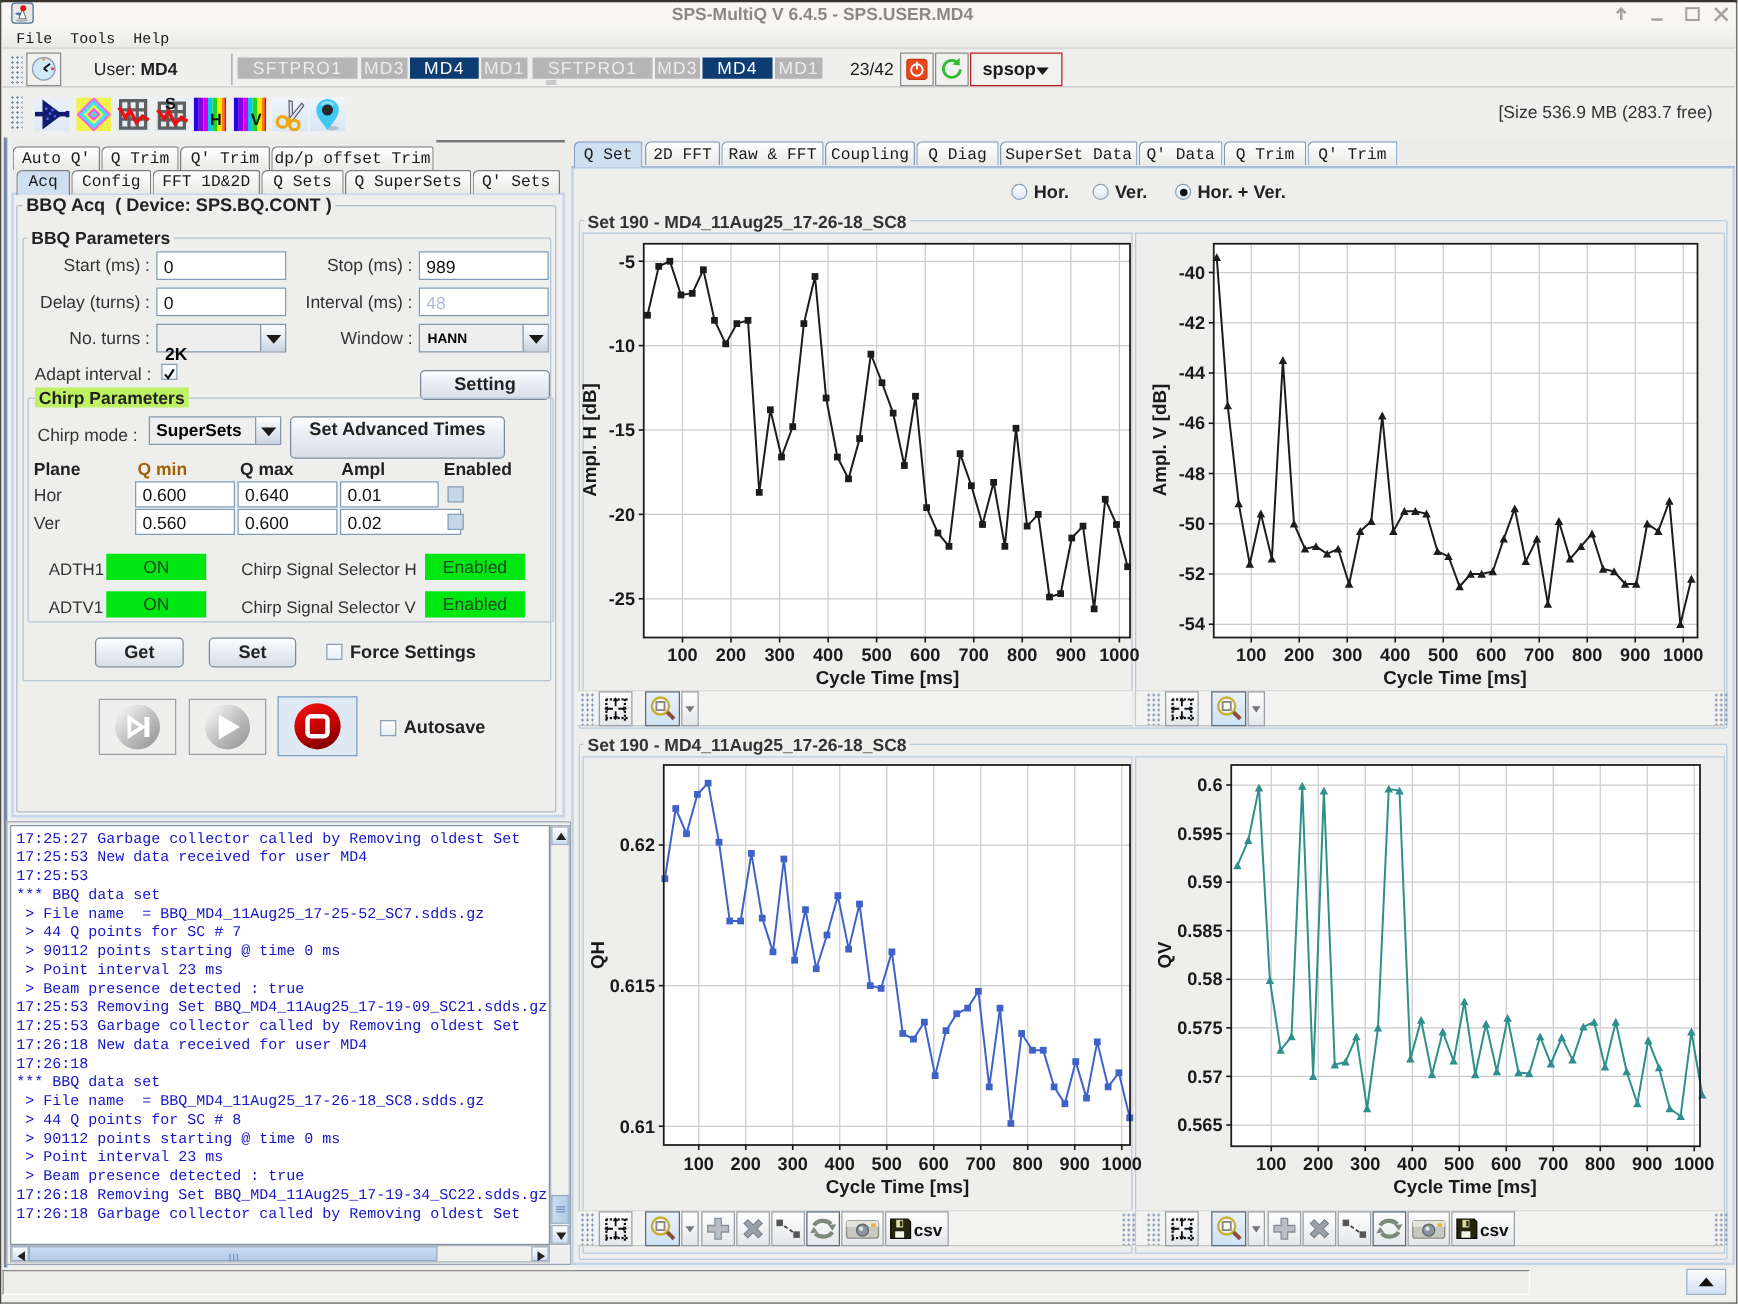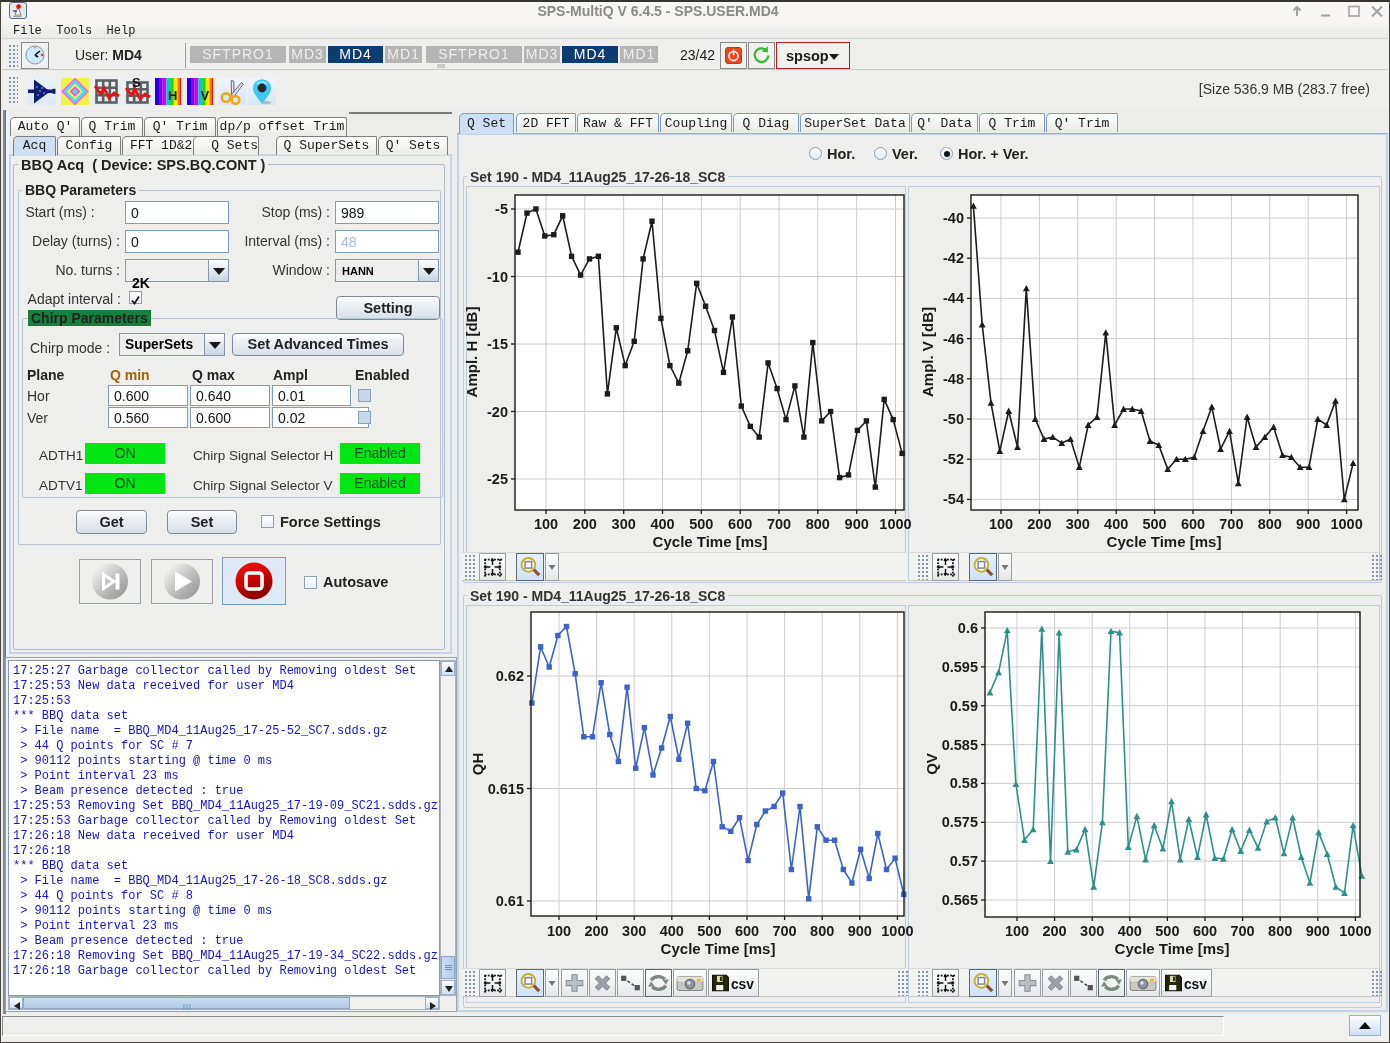--- a/index.html
+++ b/index.html
@@ -203,30 +203,30 @@
 <div class="abs" style="left:9px;top:154px;width:443px;height:500px;border:2px solid #c6d6e8;background:#eeeeec;"></div>
 
 <div class="abs lt" style="left:10px;top:117px;width:70px;">Auto Q'</div>
 <div class="abs lt" style="left:81px;top:117px;width:62px;">Q Trim</div>
 <div class="abs lt" style="left:144px;top:117px;width:72px;">Q' Trim</div>
 <div class="abs lt" style="left:217px;top:117px;width:130px;">dp/p offset Trim</div>
 
 <div class="abs lt sel" style="left:13px;top:136px;width:43px;">Acq</div>
 <div class="abs lt" style="left:57px;top:136px;width:64px;">Config</div>
 <div class="abs lt" style="left:122px;top:136px;width:86px;">FFT 1D&amp;2D</div>
-<div class="abs lt" style="left:193px;top:136px;width:66px;text-align:right;">Q Sets</div>
+<div class="abs lt" style="left:209px;top:136px;width:66px;">Q Sets</div>
 <div class="abs lt" style="left:276px;top:136px;width:101px;">Q SuperSets</div>
 <div class="abs lt" style="left:378px;top:136px;width:70px;">Q' Sets</div>
 
 <div class="abs etch" style="left:13px;top:164px;width:432px;height:486px;border-color:#aebdcb;"></div>
 <div class="abs b" style="left:18px;top:157px;font-size:14.5px;color:#222;background:#eeeeec;padding:0 3px;">BBQ Acq&nbsp; ( Device: SPS.BQ.CONT )</div>
 
 <div class="abs etch" style="left:18px;top:190px;width:423px;height:355px;border-color:#b6c5d3;"></div>
 <div class="abs b" style="left:22px;top:182px;font-size:14px;color:#222;background:#eeeeec;padding:0 3px;">BBQ Parameters</div>
-<div class="abs" style="left:0px;top:204px;width:120px;text-align:center;font-size:14px;color:#333;">Start (ms) :</div>
+<div class="abs" style="left:0px;top:204px;width:120px;text-align:right;font-size:14px;color:#333;">Start (ms) :</div>
 <input class="abs field" style="left: 125px; top: 201px; width: 104px; height: 23px;" value="0">
 <div class="abs" style="left:210px;top:204px;width:120px;text-align:right;font-size:14px;color:#333;">Stop (ms) :</div>
 <input class="abs field" style="left: 335px; top: 201px; width: 104px; height: 23px;" value="989">
 <div class="abs" style="left:0px;top:233px;width:120px;text-align:right;font-size:14px;color:#333;">Delay (turns) :</div>
 <input class="abs field" style="left: 125px; top: 230px; width: 104px; height: 23px;" value="0">
 <div class="abs" style="left:210px;top:233px;width:120px;text-align:right;font-size:14px;color:#333;">Interval (ms) :</div>
 <input class="abs field" style="left: 335px; top: 230px; width: 104px; height: 23px; color: rgb(168, 190, 219);" value="48">
 <div class="abs" style="left:0px;top:262px;width:120px;text-align:right;font-size:14px;color:#333;">No. turns :</div>
 <div class="abs combo" style="left:125px;top:259px;width:104px;height:23px;">
     <span class="b" style="padding-left:6px;font-size:14px;margin-top:24px;">2K</span>
@@ -239,27 +239,27 @@
   </div>
 <div class="abs" style="left:0px;top:291px;width:121px;text-align:right;font-size:14px;color:#333;">Adapt interval :</div>
 <div class="abs cb" style="left:129px;top:291px;">
  <svg width="11" height="11" viewBox="0 0 11 11">
       <path d="M2 5.5 L4.5 8.5 L9 1.5" stroke="#111" stroke-width="1.7" fill="none"></path>
     </svg>
 </div>
 <div class="abs mbtn" style="left:336px;top:286px;width:104px;height:24px;font-size:14.5px;line-height:22px;margin-top:10px;">Setting</div>
 
 <div class="abs etch" style="left:22px;top:318px;width:421px;height:180px;border-color:#b6c5d3;"></div>
-<div class="abs b" style="left:28px;top:310px;font-size:14px;color:#222;background:#15803d;padding:0 3px;">Chirp Parameters</div>
+<div class="abs b" style="left:28px;top:310px;font-size:14px;color:#222;background:#bef264;padding:0 3px;">Chirp Parameters</div>
 <div class="abs" style="left:30px;top:340px;font-size:14px;color:#333;">Chirp mode :</div>
 <div class="abs combo" style="left:119px;top:333px;width:106px;height:23px;">
     <span class="b" style="padding-left:5px;font-size:13.8px;">SuperSets</span>
     <span class="arr"></span>
   </div>
-<div class="abs mbtn" style="left:232px;top:333px;width:172px;height:23px;font-size:14.5px;line-height:21px;">Set Advanced Times</div>
+<div class="abs mbtn" style="left:232px;top:333px;width:172px;height:34px;font-size:14.5px;line-height:21px;">Set Advanced Times</div>
 <div class="abs b" style="left:27px;top:367px;font-size:14px;color:#222;">Plane</div>
 <div class="abs b" style="left:110px;top:367px;font-size:14px;color:#a16207;">Q min</div>
 <div class="abs b" style="left:192px;top:367px;font-size:14px;color:#222;">Q max</div>
 <div class="abs b" style="left:273px;top:367px;font-size:14px;color:#222;">Ampl</div>
 <div class="abs b" style="left:355px;top:367px;font-size:14px;color:#222;">Enabled</div>
 <div class="abs" style="left:27px;top:388px;font-size:14px;color:#333;">Hor</div>
 <input class="abs field" style="left: 108px; top: 385px; width: 80px; height: 21px;" value="0.600">
 <input class="abs field" style="left: 190px; top: 385px; width: 80px; height: 21px;" value="0.640">
 <input class="abs field" style="left: 272px; top: 385px; width: 79px; height: 21px;" value="0.01">
 <div class="abs cb" style="left:358px;top:389px;background:#c7d6e8;"></div>

